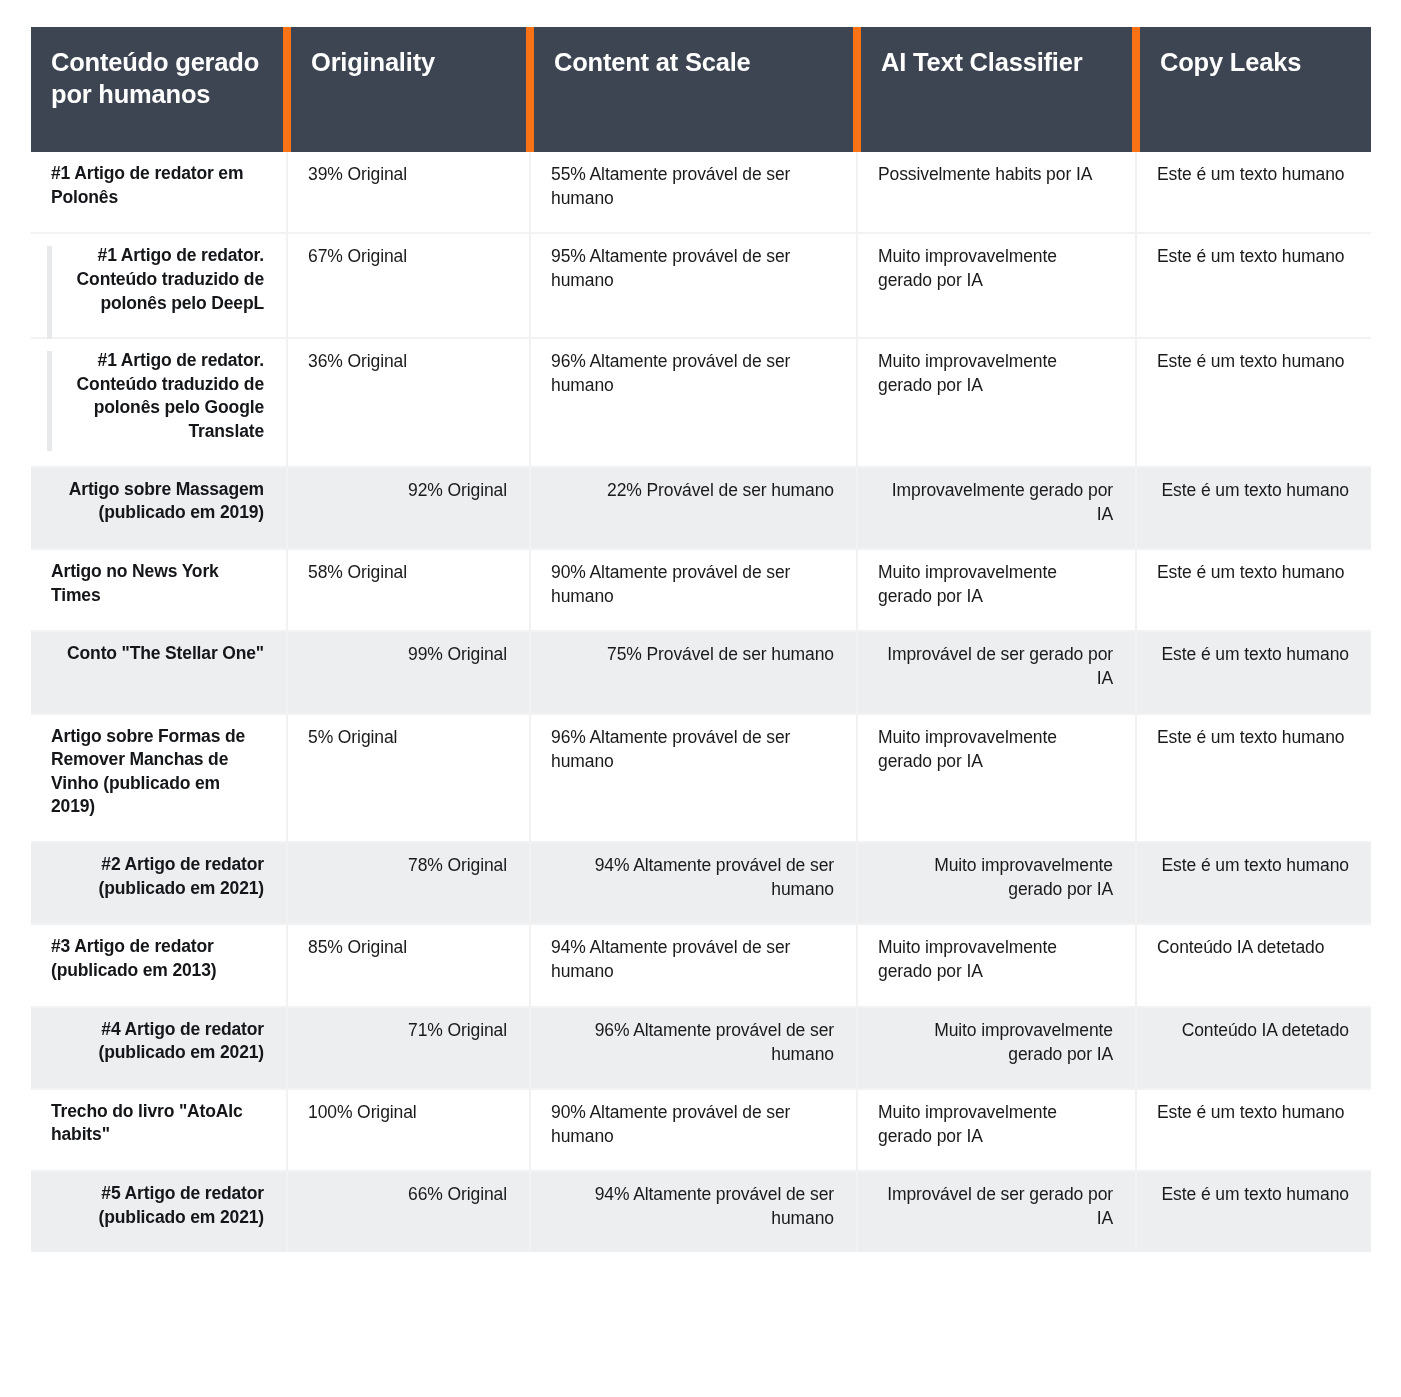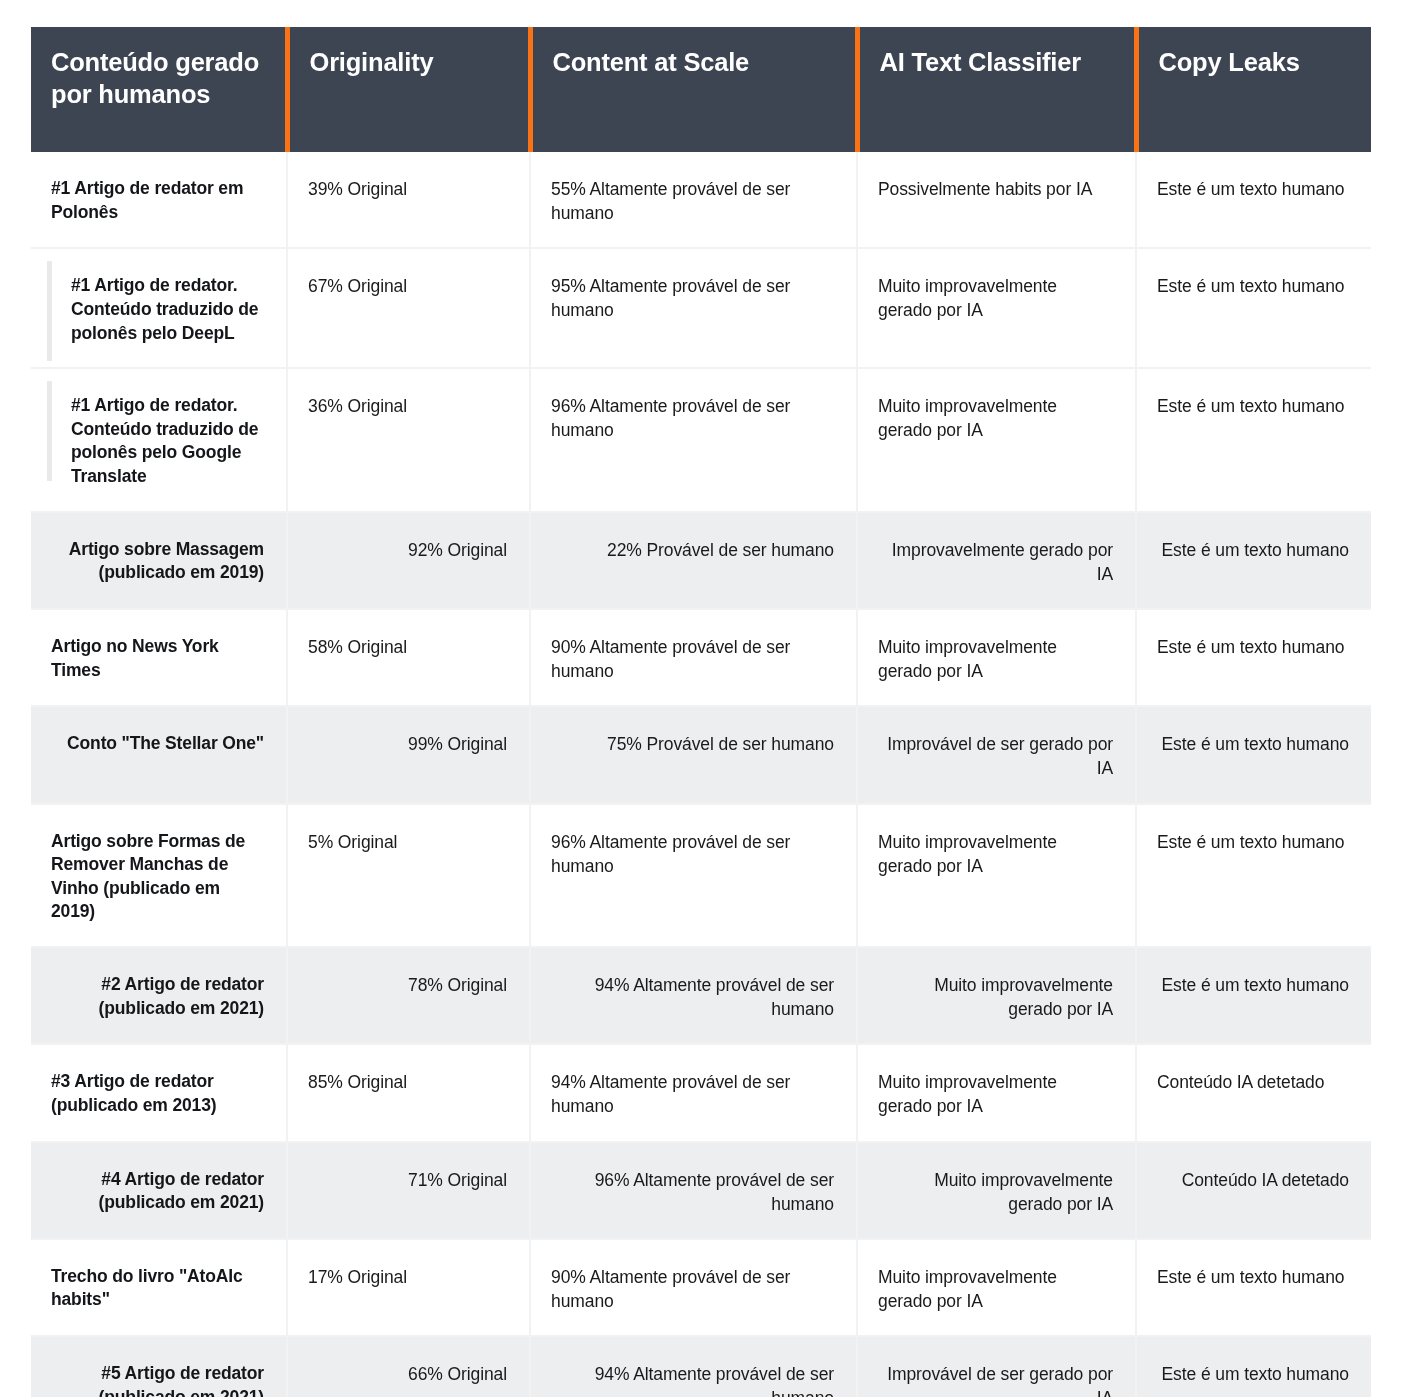--- a/index.html
+++ b/index.html
@@ -37,34 +37,34 @@
   
   thead th {
     background: #3d4452;
     color: #ffffff;
     font-size: 25.5px;
     font-weight: bold;
     line-height: 1.26;
     text-align: left;
     vertical-align: top;
     padding: 19px 20px 18px 20px;
-    border-right: 5px solid #f97316;
+    border-right: 8px solid #f97316;
     letter-spacing: -0.2px;
     height: 125px;
   }
   thead th:last-child { border-right: none; }
   thead th.first-col { padding-top: 19px; }
 
   
   tbody td {
     vertical-align: top;
     font-size: 17.5px;
     line-height: 1.38;
     color: #1a1a1a;
-    padding: 25px 22px 22px 20px;
+    padding: 10px 22px 22px 20px;
     border-right: 2px solid #f2f2f2;
     border-bottom: 2px solid #f2f2f2;
     letter-spacing: -0.1px;
   }
   tbody td:last-child { border-right: none; }
   tbody tr:last-child td { border-bottom: none; }
 
   tbody tr.shaded td { background: #edeeef; text-align: right; }
   tbody tr.plain td  { background: #ffffff; }
 
@@ -73,20 +73,21 @@
     font-size: 17.5px;
     line-height: 1.35;
     color: #14161a;
     letter-spacing: -0.15px;
     padding-left: 20px;
   }
   
   td.label-cell.indented {
     position: relative;
     padding-left: 40px;
+    text-align: right;
   }
   td.label-cell.indented .indent-bar {
     position: absolute;
     left: 16px;
     top: 12px;
     width: 5px;
     height: 100px;
     background: #e7e9eb;
   }
   .cell-text { display: block; }
@@ -284,21 +285,21 @@
             </td>
             <td>
               <span class="cell-text">Conteúdo IA detetado</span>
             </td>
           </tr>
           <tr class="plain">
             <td class="label-cell">
               <span class="cell-text">Trecho do livro "AtoAIc habits"</span>
             </td>
             <td>
-              <span class="cell-text">17% Original</span>
+              <span class="cell-text">100% Original</span>
             </td>
             <td>
               <span class="cell-text">90% Altamente provável de ser humano</span>
             </td>
             <td>
               <span class="cell-text">Muito improvavelmente gerado por IA</span>
             </td>
             <td>
               <span class="cell-text">Este é um texto humano</span>
             </td>

